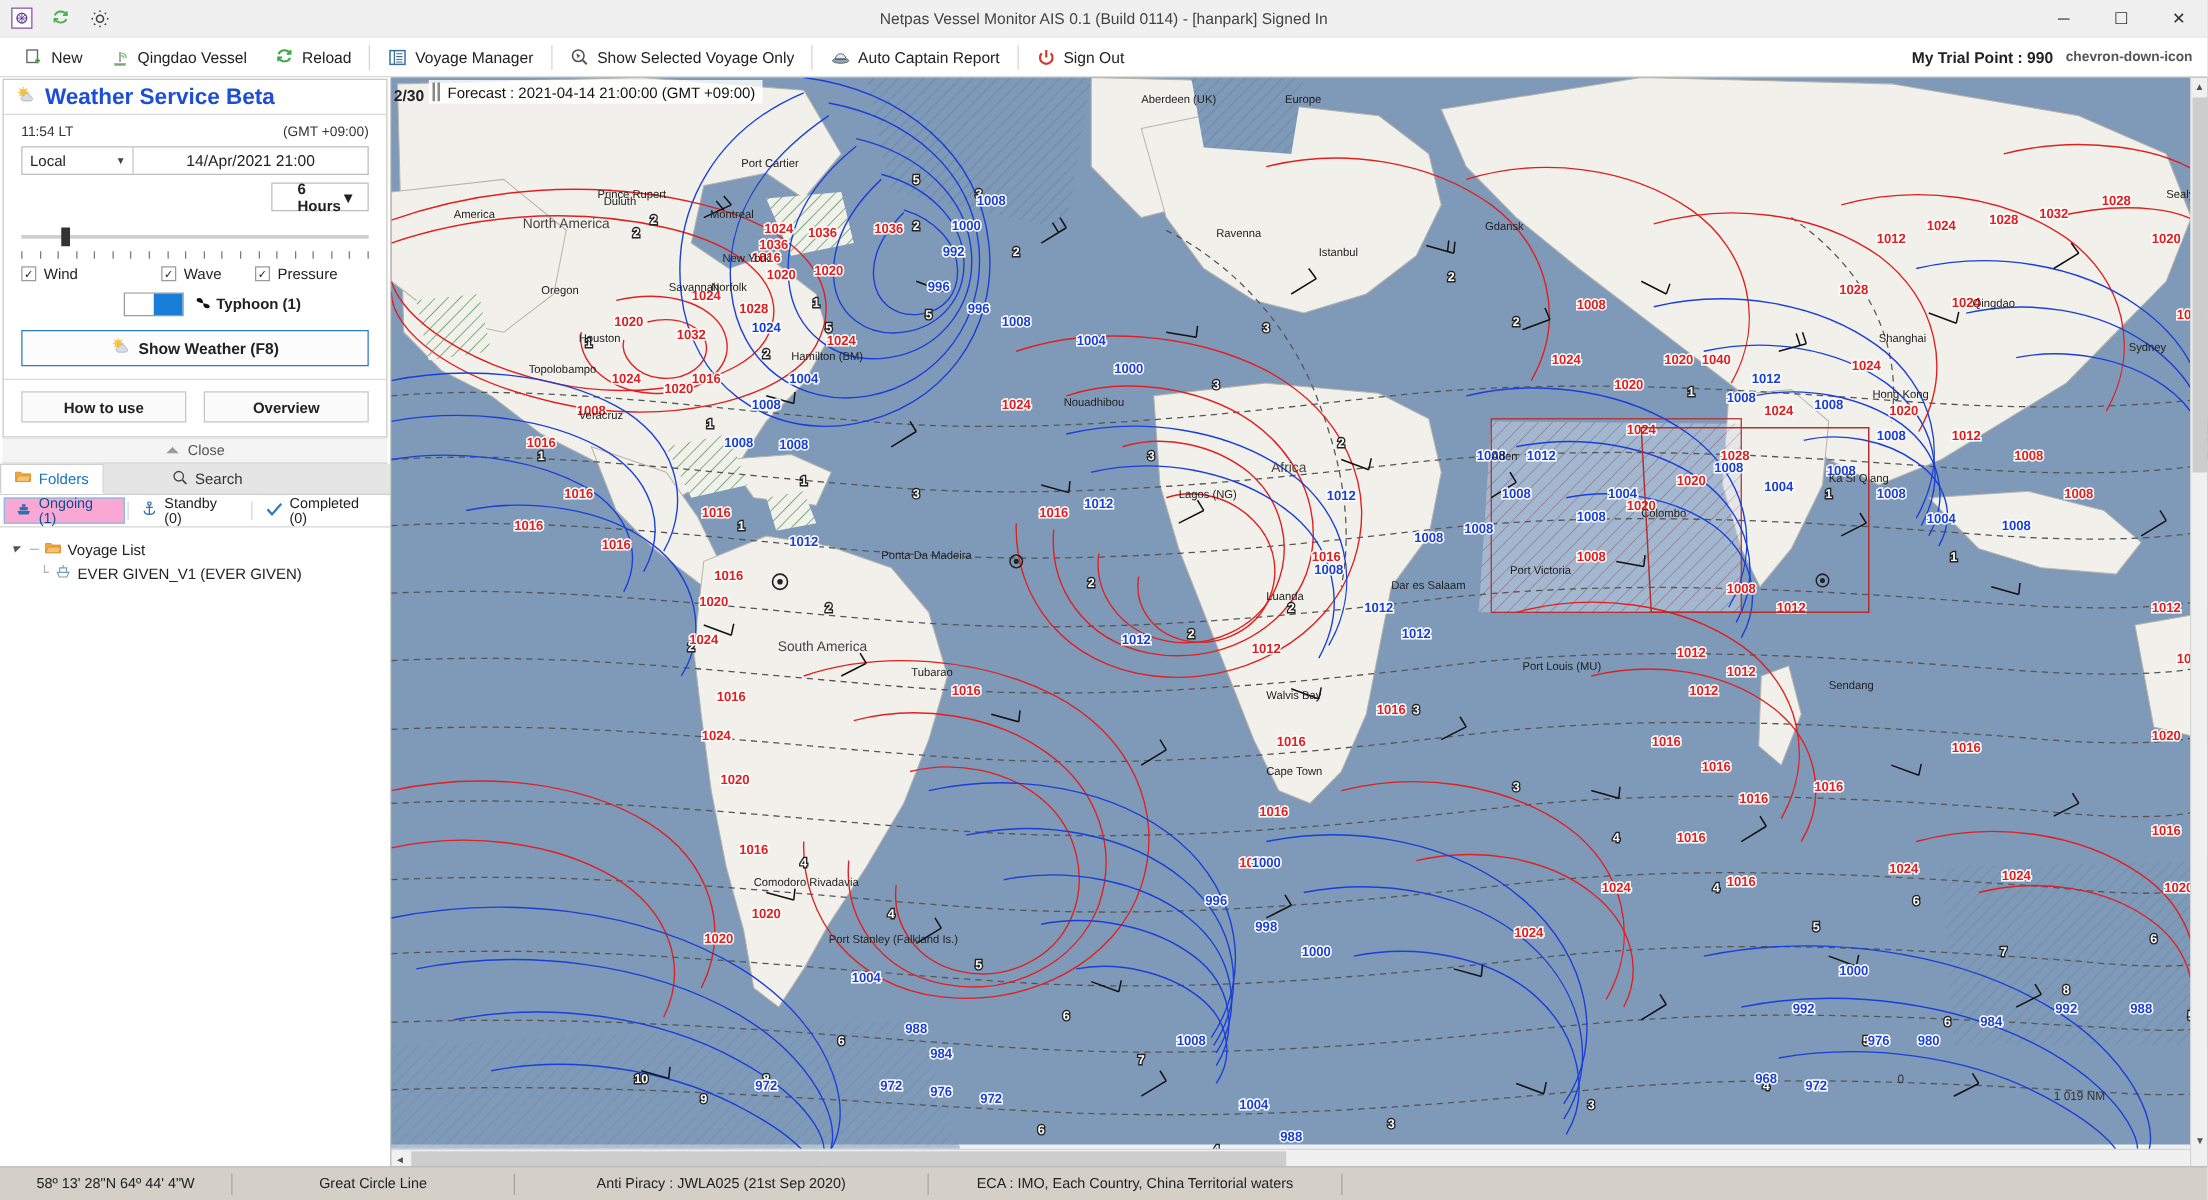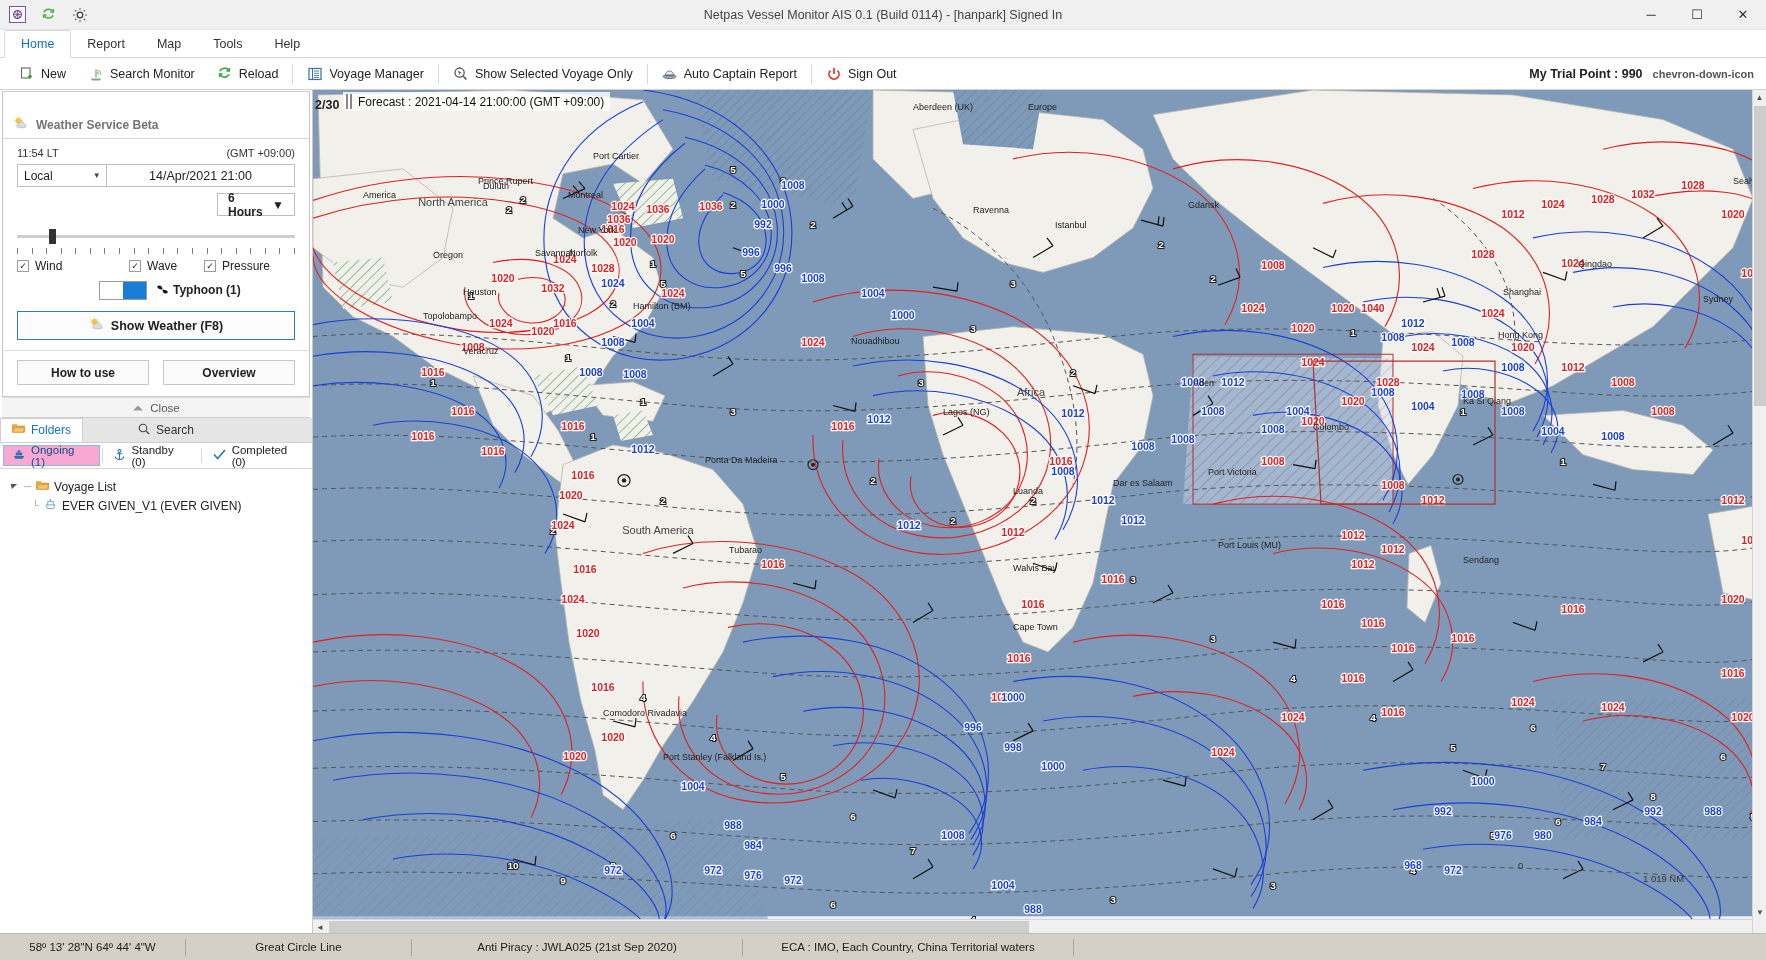--- a/index.html
+++ b/index.html
@@ -108,42 +108,42 @@
     display: flex; flex-direction: column;
     border-right: 1px solid #c9c9c9;
   }
   .ws-panel {
     border: 1px solid #c8c8c8; margin: 1px 2px 0 2px;
     display: flex; flex-direction: column;
   }
   .ws-header {
     height: 28px; display: flex; align-items: center; gap: 8px;
     padding: 0 10px; border-bottom: 1px solid #d8d8d8;
-    font-size: 12px; font-weight: bold; color: #737373; margin-top: 19px;
+    font-size: 18px; font-weight: bold; color: #1d4ed8;
   }
   .ws-sun { font-size: 14px; }
   .ws-body { padding: 8px 14px 10px 14px; }
   .ws-row1 { display: flex; justify-content: space-between; font-size: 11px; color: #333; margin-bottom: 5px; }
   .ws-row2 { display: flex; align-items: stretch; height: 23px; }
   .ws-select {
     width: 90px; border: 1px solid #bdbdbd; background: #fff;
     display: flex; align-items: center; justify-content: space-between;
     padding: 0 6px; font-size: 12px; color: #222; gap: 40px;
   }
   .ws-select .cv { font-size: 8px; color: #444; }
   .ws-date {
     flex: 1; border: 1px solid #bdbdbd; border-left: none;
     display: flex; align-items: center; justify-content: center;
     font-size: 12.5px; font-weight: normal; color: #222; background: #fff;
   }
   .ws-row3 { display: flex; justify-content: flex-end; margin-top: 6px; }
   .ws-hours {
     width: 78px; height: 23px; border: 1px solid #bdbdbd; background: #fff;
     display: flex; align-items: center; justify-content: space-between;
-    padding: 0 10px; font-size: 12px; font-weight: bold; color: #222;
+    padding: 0 20px; font-size: 12px; font-weight: bold; color: #222;
   }
   .ws-slider { margin-top: 13px; position: relative; height: 26px; }
   .ws-track { position: absolute; top: 6px; left: 0; right: 0; height: 3px; background: #cfcfcf; }
   .ws-thumb { position: absolute; top: 0; left: 32px; width: 7px; height: 15px; background: #333; }
   .ws-ticks { position: absolute; top: 19px; left: 0; right: 0; display: flex; justify-content: space-between; }
   .ws-ticks i { width: 1px; height: 6px; background: #7a7a7a; display: block; }
   .ws-checks { display: flex; margin-top: 4px; }
   .ws-check { display: flex; align-items: center; gap: 6px; font-size: 12px; color: #222; }
   .ws-check.c1 { width: 112px; }
   .ws-check.c2 { width: 75px; }
@@ -275,48 +275,41 @@
       </div>
     </div>
     <div class="tb-title">Netpas Vessel Monitor AIS 0.1 (Build 0114) - [hanpark] Signed In</div>
     <div class="tb-buttons">
       <div class="tb-btn">─</div>
       <div class="tb-btn">☐</div>
       <div class="tb-btn close">✕</div>
     </div>
   </div>
 
-  <div class="menustrip">
-    <div class="menu-item active">Home</div>
-    <div class="menu-item">Report</div>
-    <div class="menu-item">Map</div>
-    <div class="menu-item">Tools</div>
-    <div class="menu-item">Help</div>
-  </div>
 
   <div class="ribbon">
     <div class="rb-item">
       <span class="rb-ico ico-new">
         <svg width="14" height="14" viewBox="0 0 14 14">
             <rect x="1.5" y="1" width="8.5" height="10" fill="none" stroke="#666" stroke-width="1.1"></rect>
             <path d="M8 9.5h4M10 7.5v4" stroke="#3a9a3a" stroke-width="1.4"></path>
           </svg>
       </span>
       <span>New</span>
     </div>
     <div class="rb-item">
       <span class="rb-ico ico-vessel">
         <svg width="15" height="14" viewBox="0 0 15 14">
             <path d="M2 11.5h10l-1 2H3z" fill="#7aa87a"></path>
             <path d="M7 2.5v8" stroke="#5a8a5a" stroke-width="1"></path>
             <path d="M8 3.5c2.2 0 4 1.8 4 4" fill="none" stroke="#7fbf7f" stroke-width="1.1"></path>
             <path d="M8 5.6c1.1 0 2 .9 2 2" fill="none" stroke="#7fbf7f" stroke-width="1.1"></path>
           </svg>
       </span>
-      <span>Search Monitor</span>
+      <span>Qingdao Vessel</span>
     </div>
     <div class="rb-item">
       <span class="rb-ico ico-reload">
         <svg width="15" height="15" viewBox="0 0 16 16">
             <path d="M13 5.2A5.6 5.6 0 0 0 3 5.6" fill="none" stroke="#39a845" stroke-width="1.7"></path>
             <path d="M3 8.5a5.6 5.6 0 0 0 10 .5" fill="none" stroke="#39a845" stroke-width="1.7"></path>
             <path d="M13.2 2.2v3.2h-3.2M2.8 11.8V8.6h3.2" fill="none" stroke="#39a845" stroke-width="1.7"></path>
           </svg>
       </span>
       <span>Reload</span>

